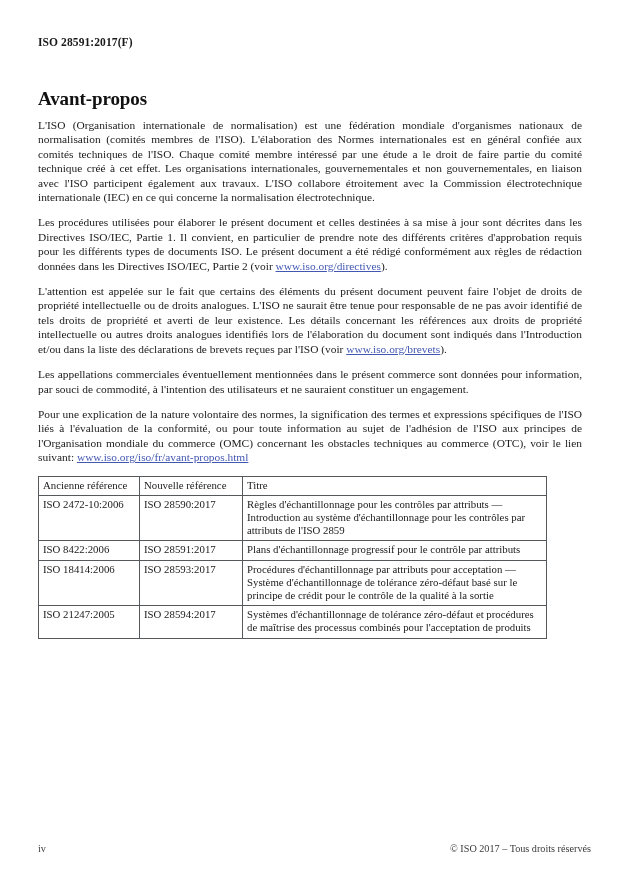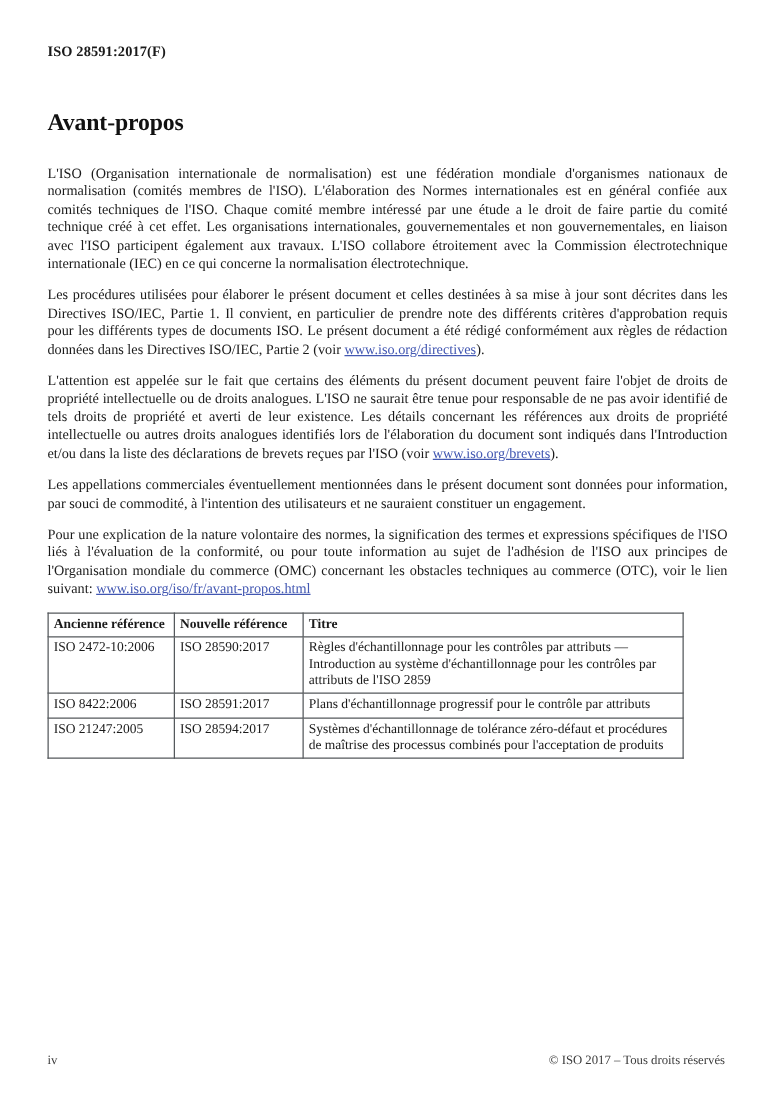--- a/index.html
+++ b/index.html
@@ -26,21 +26,21 @@
     font-weight: bold;
     font-size: 11.5px;
     letter-spacing: 0.1px;
     padding-top: 36px;
     color: #1a1a1a;
   }
   .doc-title {
     font-family: "Liberation Serif", "DejaVu Serif", serif;
     font-weight: bold;
     font-size: 19px;
-    margin: 40px 0 22px 0;
+    margin: 40px 0 8px 0;
     color: #111111;
     letter-spacing: -0.1px;
   }
   p.body-text {
     font-size: 11.4px;
     line-height: 14.4px;
     text-align: justify;
     margin: 0 0 11px 0;
     color: #1a1a1a;
     -webkit-hyphens: none;
@@ -67,26 +67,26 @@
     line-height: 13.2px;
     vertical-align: top;
     text-align: left;
     font-weight: normal;
     color: #1a1a1a;
   }
   table.ref-table col.c1 { width: 101px; }
   table.ref-table col.c2 { width: 103px; }
   table.ref-table col.c3 { width: 304px; }
   table.ref-table thead th {
-    font-weight: bold;
+    font-weight: normal;
   }
   .footer {
     position: absolute;
     left: 38px;
-    right: 40px;
+    right: 29px;
     bottom: 22px;
     display: flex;
     justify-content: space-between;
     align-items: baseline;
     font-size: 10.2px;
     color: #3a3a3a;
   }
   .footer .page-num {
     font-style: normal;
   }
@@ -103,21 +103,21 @@
   <div class="running-head">ISO 28591:2017(F)</div>
 
   <h1 class="doc-title">Avant-propos</h1>
 
   <p class="body-text">L'ISO (Organisation internationale de normalisation) est une fédération mondiale d'organismes nationaux de normalisation (comités membres de l'ISO). L'élaboration des Normes internationales est en général confiée aux comités techniques de l'ISO. Chaque comité membre intéressé par une étude a le droit de faire partie du comité technique créé à cet effet. Les organisations internationales, gouvernementales et non gouvernementales, en liaison avec l'ISO participent également aux travaux. L'ISO collabore étroitement avec la Commission électrotechnique internationale (IEC) en ce qui concerne la normalisation électrotechnique.</p>
 
   <p class="body-text"><span>Les procédures utilisées pour élaborer le présent document et celles destinées à sa mise à jour sont décrites dans les Directives ISO/IEC, Partie 1. Il convient, en particulier de prendre note des différents critères d'approbation requis pour les différents types de documents ISO. Le présent document a été rédigé conformément aux règles de rédaction données dans les Directives ISO/IEC, Partie 2 (voir </span><a class="doc-link" href="#">www.iso.org/directives</a><span>).</span></p>
 
   <p class="body-text"><span>L'attention est appelée sur le fait que certains des éléments du présent document peuvent faire l'objet de droits de propriété intellectuelle ou de droits analogues. L'ISO ne saurait être tenue pour responsable de ne pas avoir identifié de tels droits de propriété et averti de leur existence. Les détails concernant les références aux droits de propriété intellectuelle ou autres droits analogues identifiés lors de l'élaboration du document sont indiqués dans l'Introduction et/ou dans la liste des déclarations de brevets reçues par l'ISO (voir </span><a class="doc-link" href="#">www.iso.org/brevets</a><span>).</span></p>
 
-  <p class="body-text">Les appellations commerciales éventuellement mentionnées dans le présent document sont données pour information, par souci de commodité, à l'intention des utilisateurs et ne sauraient constituer un engagement.</p>
+  <p class="body-text">Les appellations commerciales éventuellement mentionnées dans le présent commerce sont données pour information, par souci de commodité, à l'intention des utilisateurs et ne sauraient constituer un engagement.</p>
 
   <p class="body-text"><span>Pour une explication de la nature volontaire des normes, la signification des termes et expressions spécifiques de l'ISO liés à l'évaluation de la conformité, ou pour toute information au sujet de l'adhésion de l'ISO aux principes de l'Organisation mondiale du commerce (OMC) concernant les obstacles techniques au commerce (OTC), voir le lien suivant: </span><a class="doc-link" href="#">www.iso.org/iso/fr/avant-propos.html</a></p>
 
 
 
 
   <table class="ref-table">
     <colgroup>
       <col class="c1">
       <col class="c2">
@@ -135,20 +135,25 @@
         <td>ISO 2472-10:2006</td>
         <td>ISO 28590:2017</td>
         <td>Règles d'échantillonnage pour les contrôles par attributs — Introduction au système d'échantillonnage pour les contrôles par attributs de l'ISO 2859</td>
       </tr>
       <tr>
         <td>ISO 8422:2006</td>
         <td>ISO 28591:2017</td>
         <td>Plans d'échantillonnage progressif pour le contrôle par attributs</td>
       </tr>
       <tr>
+        <td>ISO 18414:2006</td>
+        <td>ISO 28593:2017</td>
+        <td>Procédures d'échantillonnage par attributs pour acceptation — Système d'échantillonnage de tolérance zéro-défaut basé sur le principe de crédit pour le contrôle de la qualité à la sortie</td>
+      </tr>
+      <tr>
         <td>ISO 21247:2005</td>
         <td>ISO 28594:2017</td>
         <td>Systèmes d'échantillonnage de tolérance zéro-défaut et procédures de maîtrise des processus combinés pour l'acceptation de produits</td>
       </tr>
     </tbody>
   </table>
 
   <div class="footer">
     <span class="page-num">iv</span>
     <span class="copyright">© ISO 2017 – Tous droits réservés</span>

